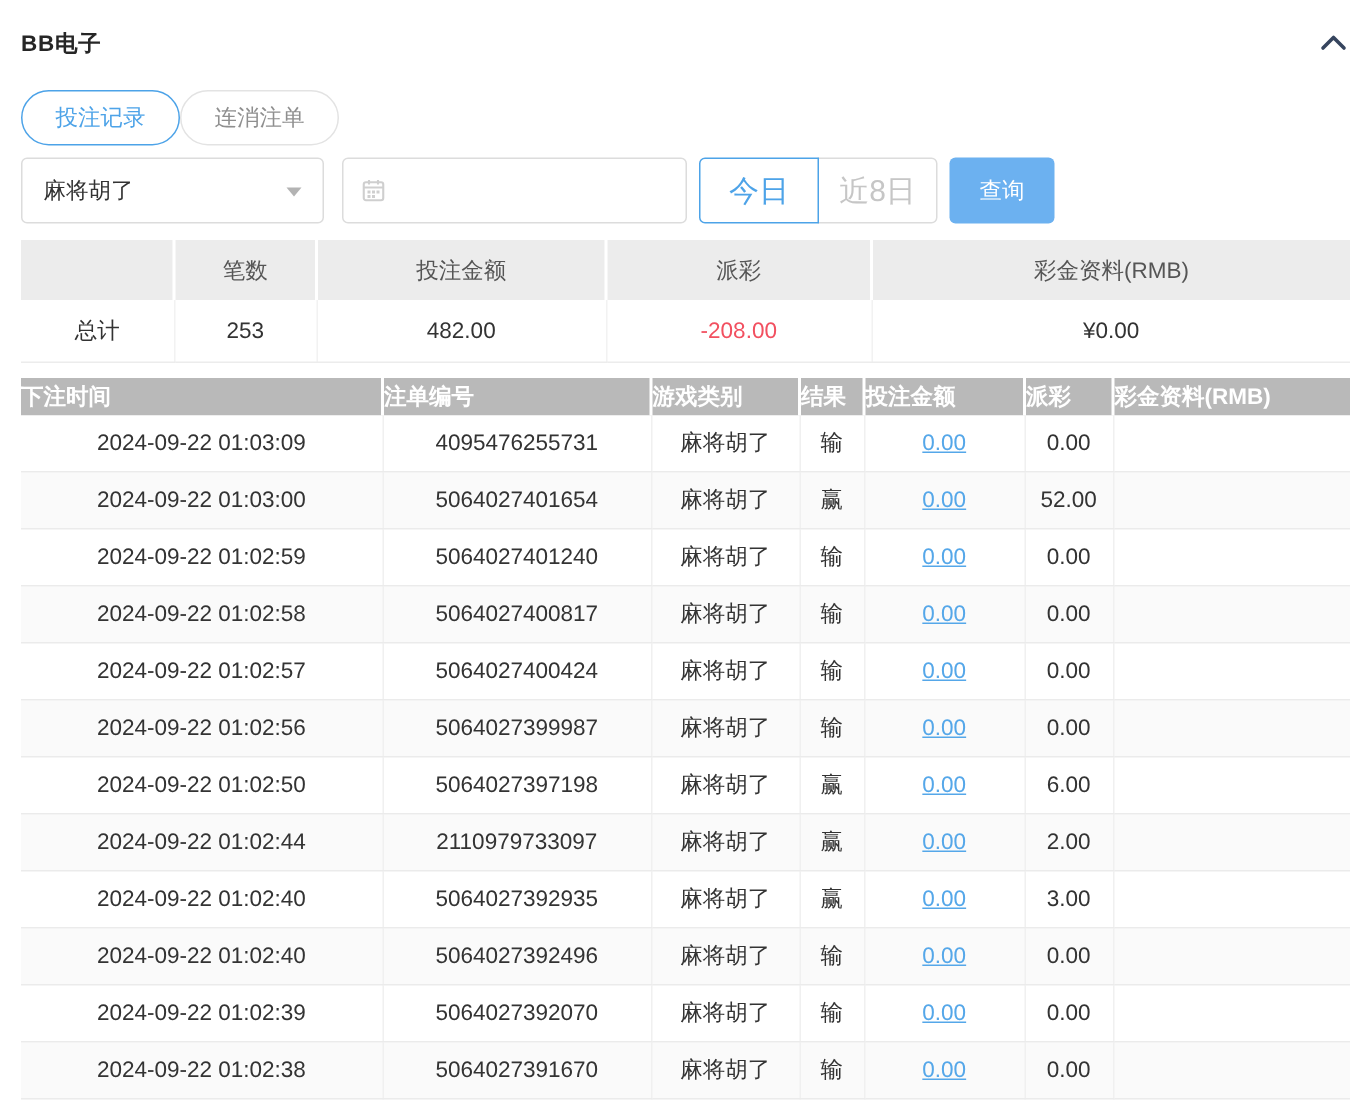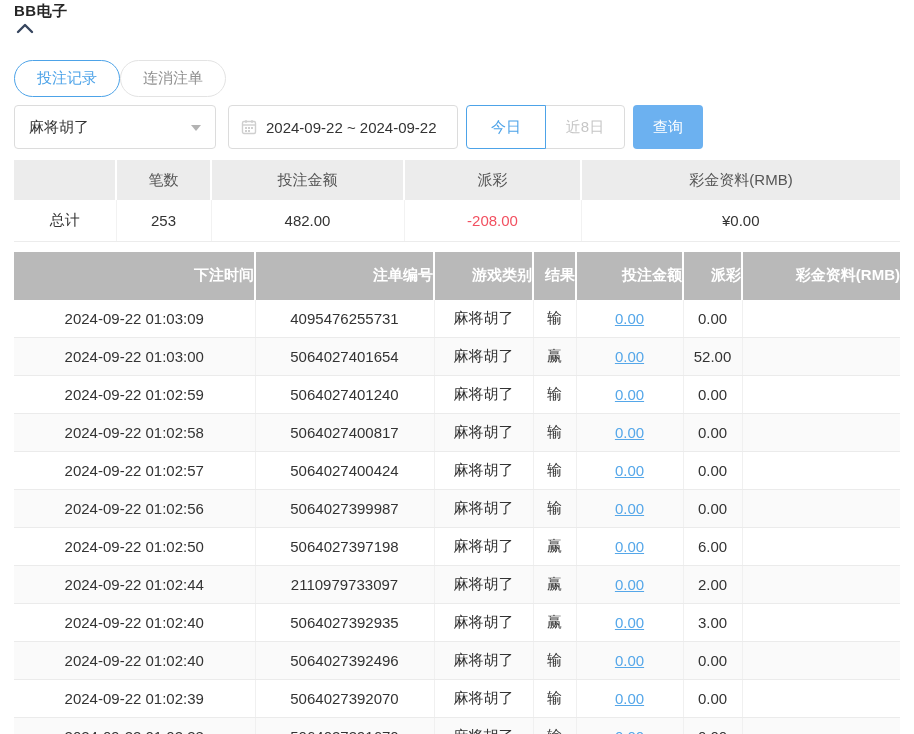--- a/index.html
+++ b/index.html
@@ -7,22 +7,22 @@
     width: 914px; height: 734px;
     background: #fff;
     overflow: hidden;
     font-family: "Liberation Sans", "DejaVu Sans", sans-serif;
     color: #333;
   }
   .page { padding: 0 14px; }
 
   
   .title-row {
-    display: flex; justify-content: space-between; 
-    padding-top: 2px; height: 38px; flex-direction: column;
+    display: flex; justify-content: space-between; align-items: center;
+    padding-top: 20px; height: 38px;
   }
   .panel-title { font-size: 15px; font-weight: bold; color: #262626; letter-spacing: .5px; }
   .collapse-btn { width: 22px; height: 22px; display: flex; align-items: center; justify-content: center; cursor: pointer; background: none; border: none; }
 
   
   .tabs { display: flex; margin-top: 22px; }
   .tab {
     height: 37px; padding: 0 22px;
     display: flex; align-items: center; justify-content: center;
     background: #fff; border: 1px solid #e3e3e3; border-radius: 19px;
@@ -48,21 +48,21 @@
     margin-left: 12px; width: 230px; height: 44px;
     border: 1px solid #dcdcdc; border-radius: 4px;
     display: flex; align-items: center; gap: 9px; padding: 0 12px;
     font-size: 15px; color: #333; background: #fff; cursor: pointer;
     white-space: nowrap;
   }
   .range-group { display: flex; margin-left: 8px; }
   .range-btn {
     width: 80px; height: 44px; background: #fff;
     border: 1px solid #dcdcdc; margin-left: -1px;
-    font-size: 15px; color: #c6c6c6; cursor: pointer;
+    font-size: 20px; color: #c6c6c6; cursor: pointer;
     display: flex; align-items: center; justify-content: center;
   }
   .range-btn:first-child { margin-left: 0; border-radius: 4px 0 0 4px; }
   .range-btn:last-child { border-radius: 0 4px 4px 0; }
   .range-btn.active { border-color: #4da3e8; color: #4da3e8; position: relative; z-index: 2; }
   .search-btn {
     margin-left: 8px; width: 70px; height: 44px;
     background: #6cb1f0; border: none; border-radius: 4px;
     color: #fff; font-size: 15px; cursor: pointer;
     display: flex; align-items: center; justify-content: center;
@@ -80,22 +80,22 @@
   .summary-table td {
     height: 41px; background: #fff; font-size: 15px; text-align: center;
     border-right: 1px solid #f2f2f2; border-bottom: 1px solid #ececec;
   }
   .summary-table td:last-child { border-right: none; }
   .neg { color: #f25060; }
 
   
   .records-table { margin-top: 10px; }
   .records-table th {
-    height: 48px; background: #b9b9b9; color: #fff;
-    font-size: 15px; font-weight: bold; text-align: right;
+    height: 25px; background: #b9b9b9; color: #fff;
+    font-size: 15px; font-weight: bold; text-align: left;
     border-right: 2px solid #fff;
   }
   .records-table th:last-child { border-right: none; }
   .records-table td {
     height: 38px; font-size: 15px; color: #333; text-align: center;
     border-right: 1px solid #f0f0f0; border-bottom: 1px solid #ebebeb;
     background: #fff;
   }
   .records-table td:last-child { border-right: none; }
   .records-table tr.alt td { background: #fafafa; }
@@ -135,21 +135,20 @@
             <line x1="1.5" y1="6" x2="14.5" y2="6" stroke="#cfcfcf" stroke-width="1.4"></line>
             <line x1="5" y1="1" x2="5" y2="4" stroke="#cfcfcf" stroke-width="1.4"></line>
             <line x1="11" y1="1" x2="11" y2="4" stroke="#cfcfcf" stroke-width="1.4"></line>
             <rect x="4" y="8" width="2" height="2" fill="#cfcfcf"></rect>
             <rect x="7" y="8" width="2" height="2" fill="#cfcfcf"></rect>
             <rect x="10" y="8" width="2" height="2" fill="#cfcfcf"></rect>
             <rect x="4" y="11" width="2" height="2" fill="#cfcfcf"></rect>
             <rect x="7" y="11" width="2" height="2" fill="#cfcfcf"></rect>
           </svg>
       </span>
-      <span>2024-09-22 ~ 2024-09-22</span>
     </div>
 
     <div class="range-group">
       <button class="range-btn active">今日</button>
       <button class="range-btn">近8日</button>
     </div>
 
     <button class="search-btn">查询</button>
   </div>
 

